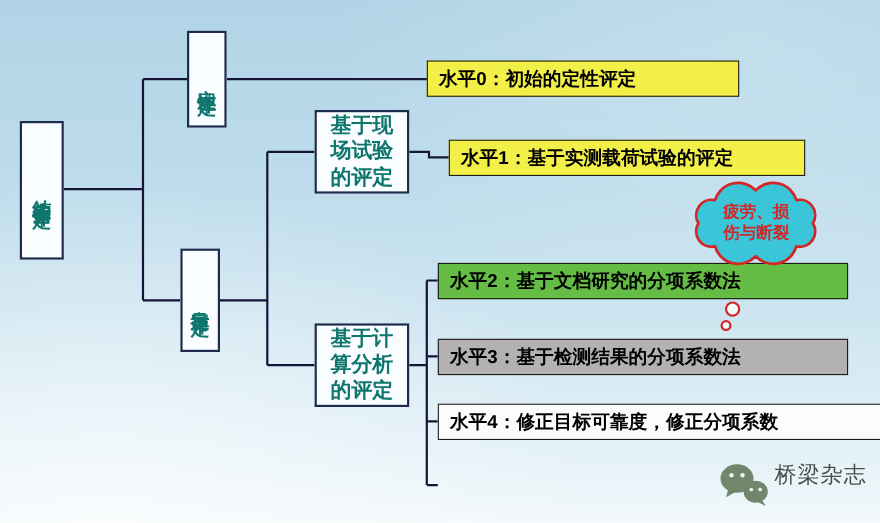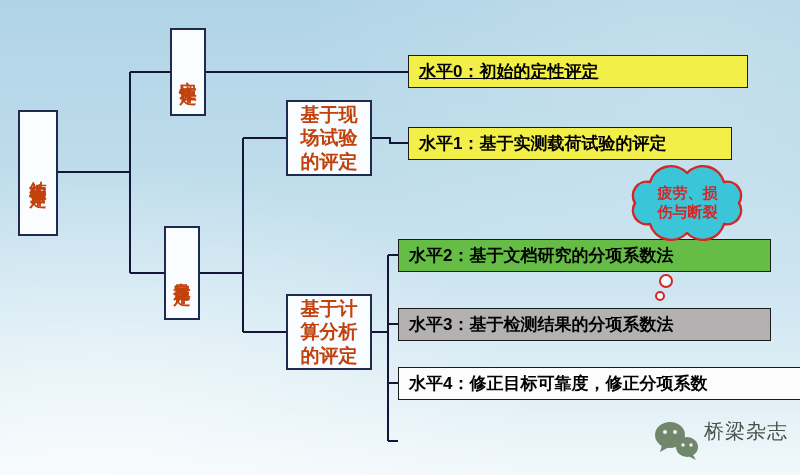--- a/index.html
+++ b/index.html
@@ -12,21 +12,21 @@
     background:
       radial-gradient(ellipse at 12% 96%, rgba(255,255,255,0.55), rgba(255,255,255,0) 45%),
       radial-gradient(ellipse at 85% 10%, rgba(255,255,255,0.20), rgba(255,255,255,0) 40%),
       linear-gradient(180deg, #b0d4e6 0%, #bedceb 35%, #cfe6f1 62%, #e3f1f7 86%, #f2f8fb 100%);
   }
   svg.overlay { position:absolute; left:0; top:0; pointer-events:none; }
   .node {
     position:absolute;
     background:#fafdff;
     border:2px solid #1d2c4e;
-    color:#c2410c;
+    color:#0f766e;
     font-weight:bold;
     display:flex;
     align-items:center;
     justify-content:center;
     box-sizing:border-box;
     text-align:center;
   }
   .vert {
     writing-mode: vertical-rl;
     text-orientation: upright;
@@ -111,21 +111,21 @@
   </div>
 
   <div class="node" style="left:286px; top:100px; width:86px; height:76px;">
     <span class="wrap3">基于现场试验的评定</span>
   </div>
 
   <div class="node" style="left:286px; top:294px; width:86px; height:76px;">
     <span class="wrap3">基于计算分析的评定</span>
   </div>
 
-  <div class="level" style="left: 408px; top: 55px; width: 340px; background: rgb(242, 239, 72); text-decoration: underline;">
+  <div class="level" style="left: 388px; top: 55px; width: 284px; background: rgb(242, 239, 72);">
     <span>水平0：初始的定性评定</span>
   </div>
 
   <div class="level" style="left: 408px; top: 127px; width: 324px; background: rgb(242, 239, 72);">
     <span>水平1：基于实测载荷试验的评定</span>
   </div>
 
   <div class="level" style="left: 398px; top: 239px; width: 373px; background: rgb(102, 189, 69); text-align: center;">
     <span>水平2：基于文档研究的分项系数法</span>
   </div>

